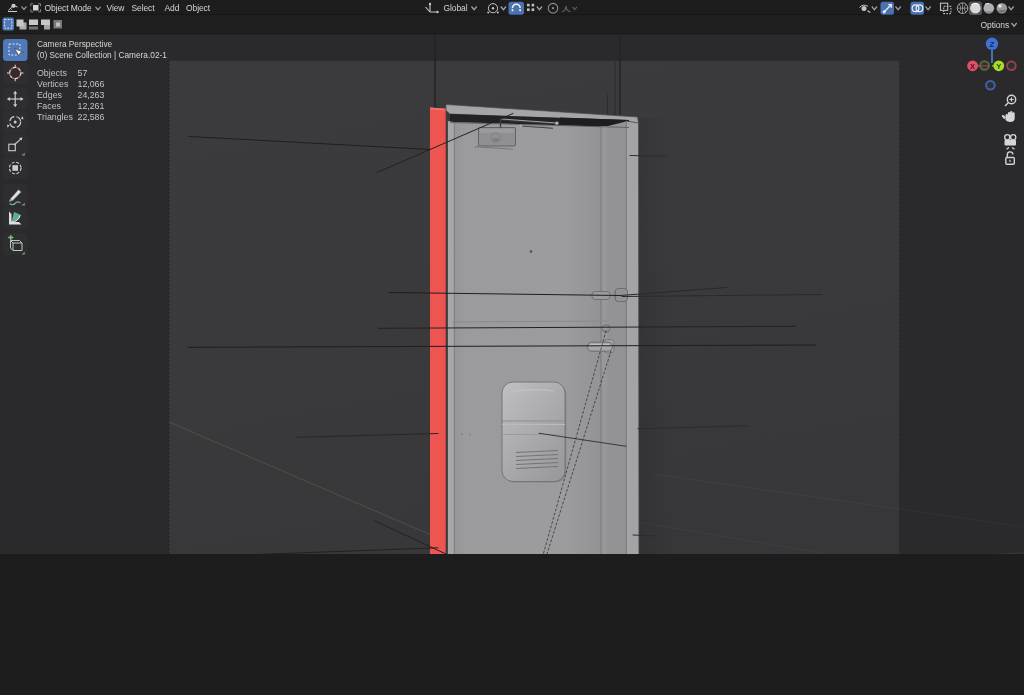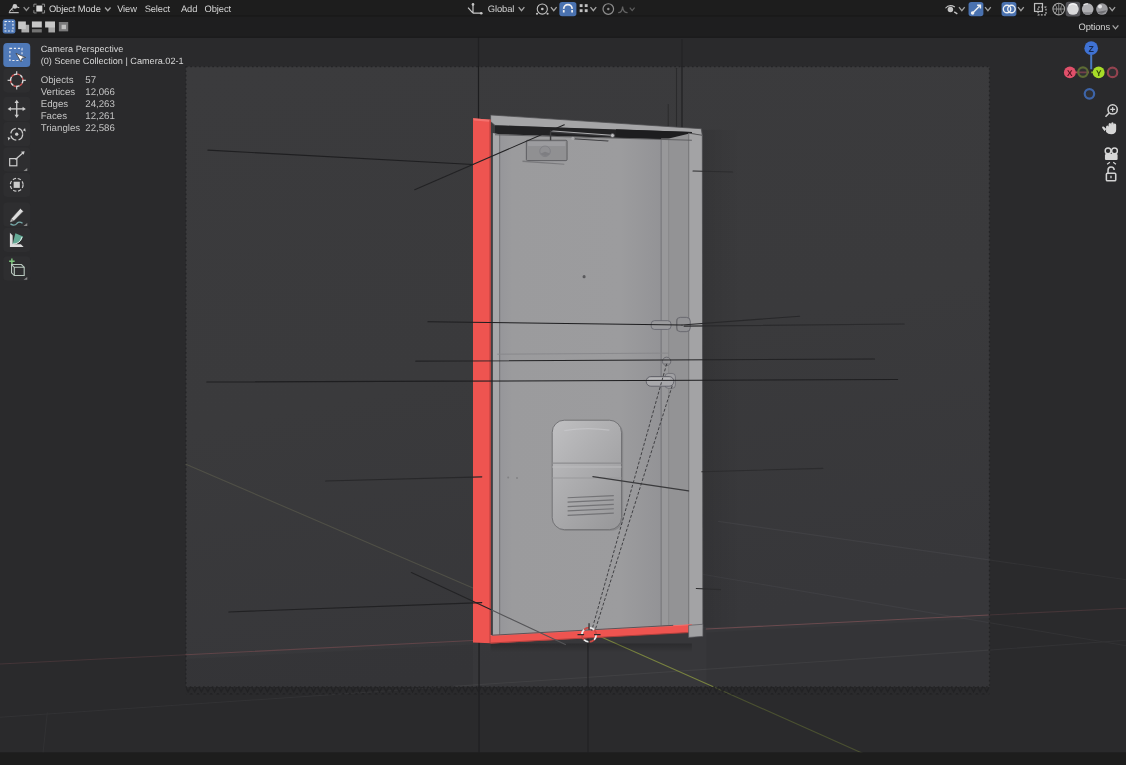--- a/index.html
+++ b/index.html
@@ -1,16 +1,16 @@
 <!DOCTYPE html>
 <html><head>
 <meta charset="utf-8">
 <style>
   html,body{margin:0;padding:0;background:#1d1d1d;}
-  #app{position:relative;width:1024px;height:684px;overflow:hidden;background:#2a2a2c;font-family:"Liberation Sans",sans-serif;}
+  #app{position:relative;width:1024px;height:554px;overflow:hidden;background:#2a2a2c;font-family:"Liberation Sans",sans-serif;}
   svg{display:block;}
   text{font-family:"Liberation Sans",sans-serif;}
 </style>
 </head>
 <body>
 <div id="app">
 <svg width="1024" height="695" viewBox="0 0 1024 695">
 <defs>
   <linearGradient id="camBg" x1="0" y1="0" x2="0.25" y2="1">
     <stop offset="0" stop-color="#3b3b3d"></stop>

